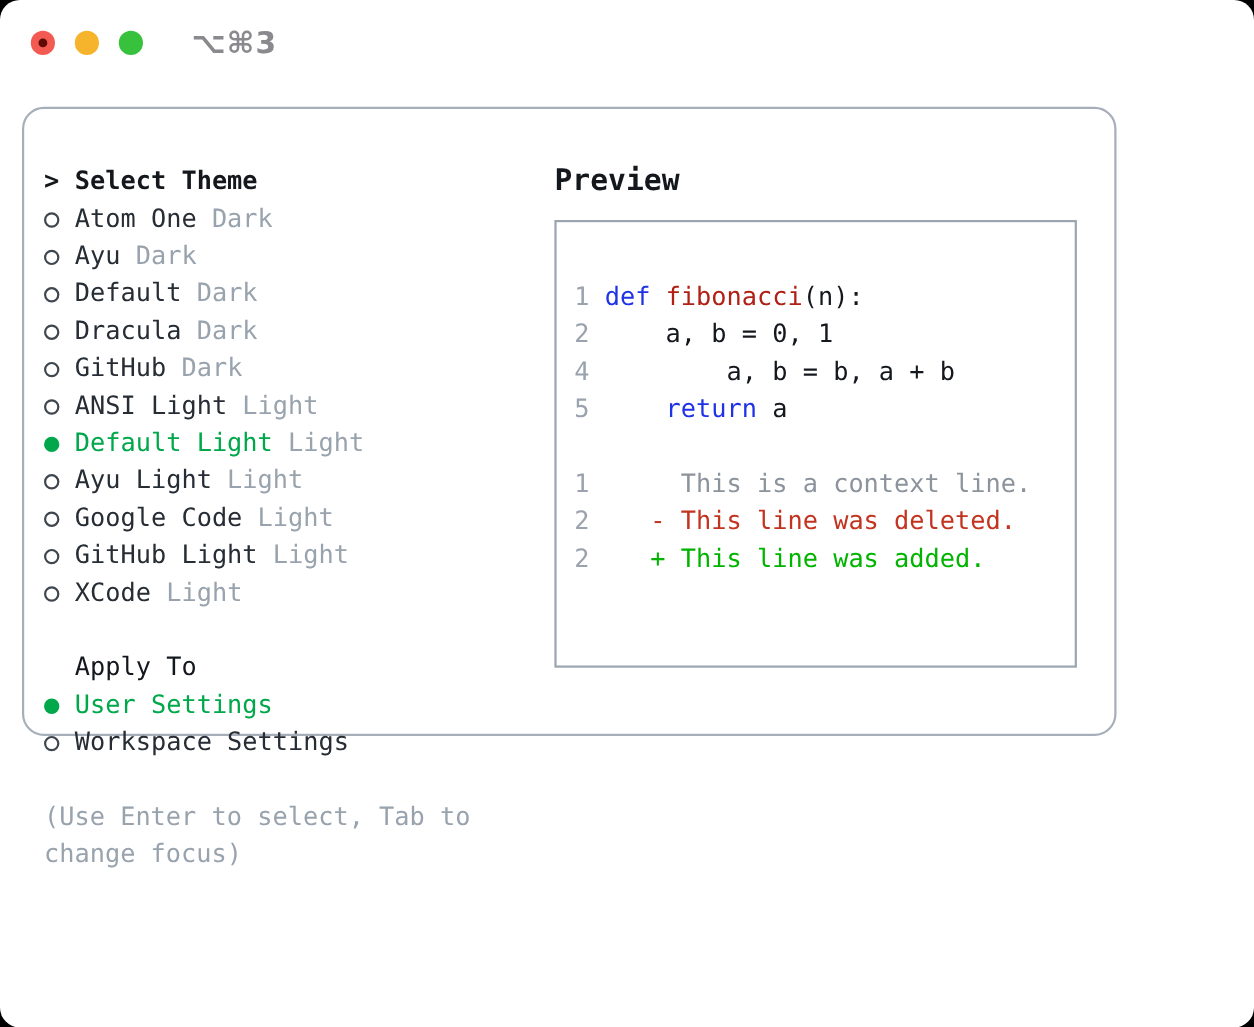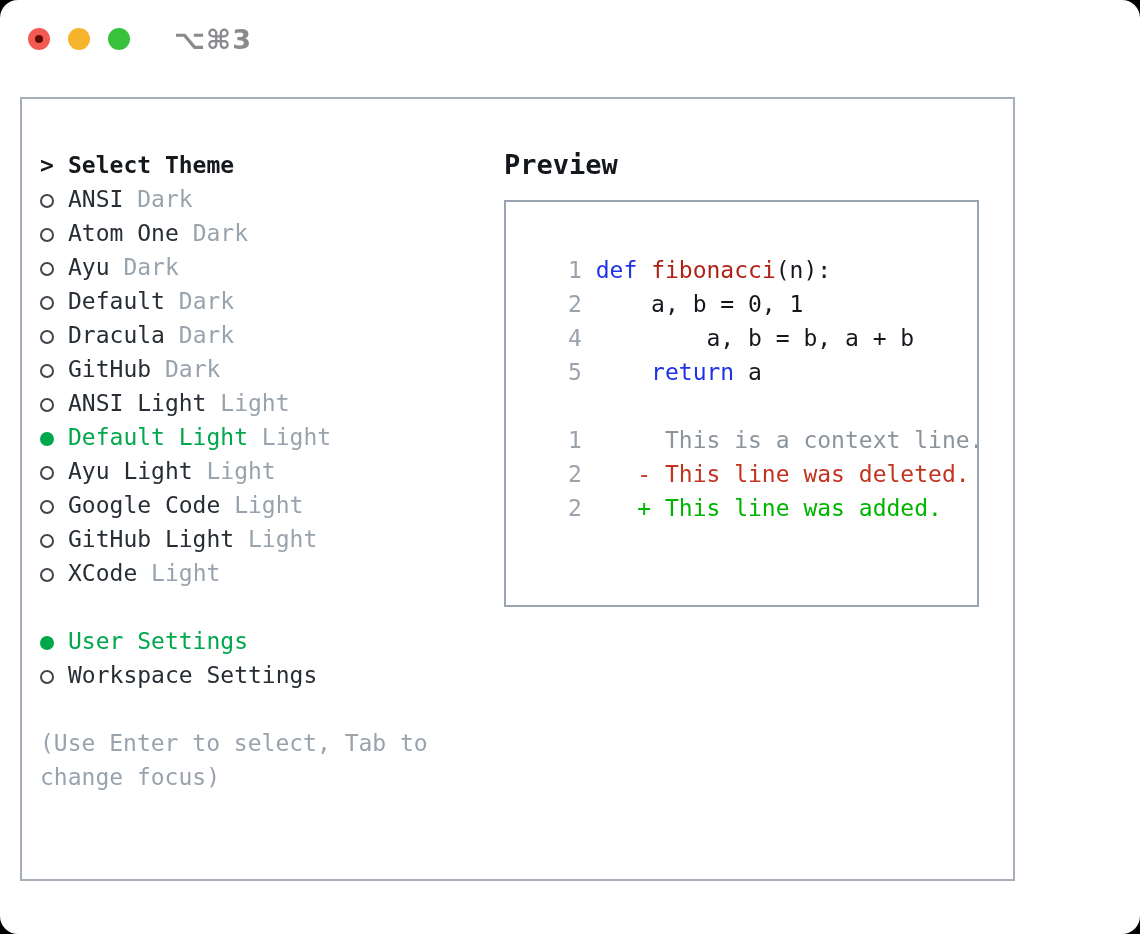--- a/index.html
+++ b/index.html
@@ -29,23 +29,23 @@
   .tl-yellow{background:var(--traffic_yellow);}
   .tl-green{background:var(--traffic_green);}
   .win-title{
     margin-left:26px;
     font-family:"DejaVu Sans", sans-serif;
     font-weight:bold;font-size:27px;color:var(--title_gray);
     letter-spacing:1px;
   }
   
   .panel{
-    position:absolute;left:20px;top:97px;width:995px;height:784px;
+    position:absolute;left:20px;top:97px;width:995px;height:572px;
     border:2px solid var(--panel_border);
-    border-radius:0;box-sizing:border-box;
+    border-radius:20px;box-sizing:border-box;
     background:#fff;
   }
   .left-col{
     position:absolute;left:18px;top:49px;width:430px;
     font-size:23px;line-height:34px;color:var(--text);
   }
   .row{height:34px;white-space:pre;cursor:default;}
   .mk{display:inline-block;width:28px;}
   .circ{
     display:inline-block;width:14px;height:14px;border-radius:50%;
@@ -65,21 +65,20 @@
   }
   
   .right-col{position:absolute;left:482px;top:49px;}
   .preview-title{
     font-weight:bold;font-size:27px;line-height:34px;color:#14181d;
   }
   .preview-box{
     margin-top:18px;width:475px;height:407px;
     border:2px solid var(--preview_border);box-sizing:border-box;
     overflow:hidden;
-    padding-left:46px;
   }
   .code{
     padding:17px 0 0 16px;
     font-size:23px;line-height:34px;
   }
   .cl{height:34px;white-space:pre;}
   .ln{color:var(--line_number);}
   .c-plain{color:#14181d;}
   .c-keyword{color:var(--keyword_blue);}
   .c-function{color:var(--function_red);}
@@ -98,35 +97,35 @@
     <span class="tl tl-green"></span>
     <span class="win-title">⌥⌘3</span>
   </div>
 
   <div class="panel">
 
     <div class="left-col">
       <div class="row hdr"><span class="prompt">&gt;</span><span>Select Theme</span></div>
 
       <div id="theme-list">
-          <div class="row"><span class="mk"><span class="circ"></span></span><span class="theme-label">ANSI</span><span class="variant"> Dark</span></div>
           <div class="row"><span class="mk"><span class="circ"></span></span><span class="theme-label">Atom One</span><span class="variant"> Dark</span></div>
           <div class="row"><span class="mk"><span class="circ"></span></span><span class="theme-label">Ayu</span><span class="variant"> Dark</span></div>
           <div class="row"><span class="mk"><span class="circ"></span></span><span class="theme-label">Default</span><span class="variant"> Dark</span></div>
           <div class="row"><span class="mk"><span class="circ"></span></span><span class="theme-label">Dracula</span><span class="variant"> Dark</span></div>
           <div class="row"><span class="mk"><span class="circ"></span></span><span class="theme-label">GitHub</span><span class="variant"> Dark</span></div>
           <div class="row"><span class="mk"><span class="circ"></span></span><span class="theme-label">ANSI Light</span><span class="variant"> Light</span></div>
           <div class="row selected"><span class="mk"><span class="circ sel"></span></span><span class="theme-label">Default Light</span><span class="variant"> Light</span></div>
           <div class="row"><span class="mk"><span class="circ"></span></span><span class="theme-label">Ayu Light</span><span class="variant"> Light</span></div>
           <div class="row"><span class="mk"><span class="circ"></span></span><span class="theme-label">Google Code</span><span class="variant"> Light</span></div>
           <div class="row"><span class="mk"><span class="circ"></span></span><span class="theme-label">GitHub Light</span><span class="variant"> Light</span></div>
           <div class="row"><span class="mk"><span class="circ"></span></span><span class="theme-label">XCode</span><span class="variant"> Light</span></div>
         </div>
 
       <div class="apply-sec">
+        <div class="apply-title">Apply To</div>
         <div id="apply-options">
             <div class="row selected"><span class="mk"><span class="circ sel"></span></span><span class="theme-label">User Settings</span></div>
             <div class="row"><span class="mk"><span class="circ"></span></span><span class="theme-label">Workspace Settings</span></div>
           </div>
       </div>
 
       <div class="hint">(Use Enter to select, Tab to change focus)</div>
     </div>
 
     <div class="right-col">

